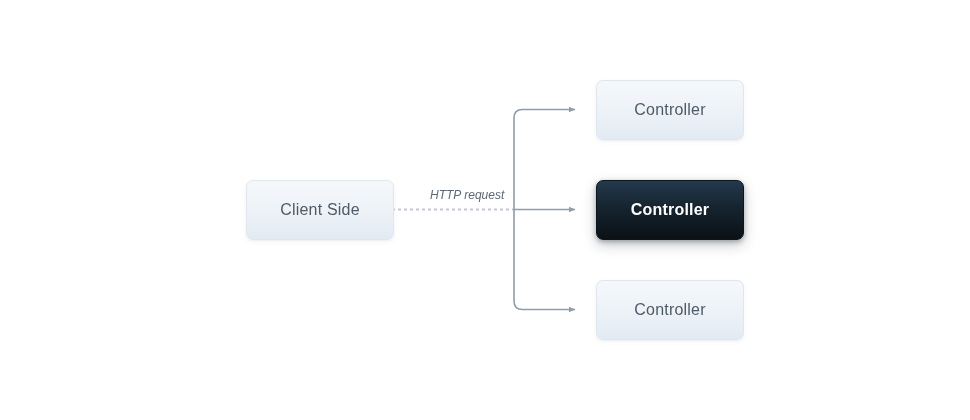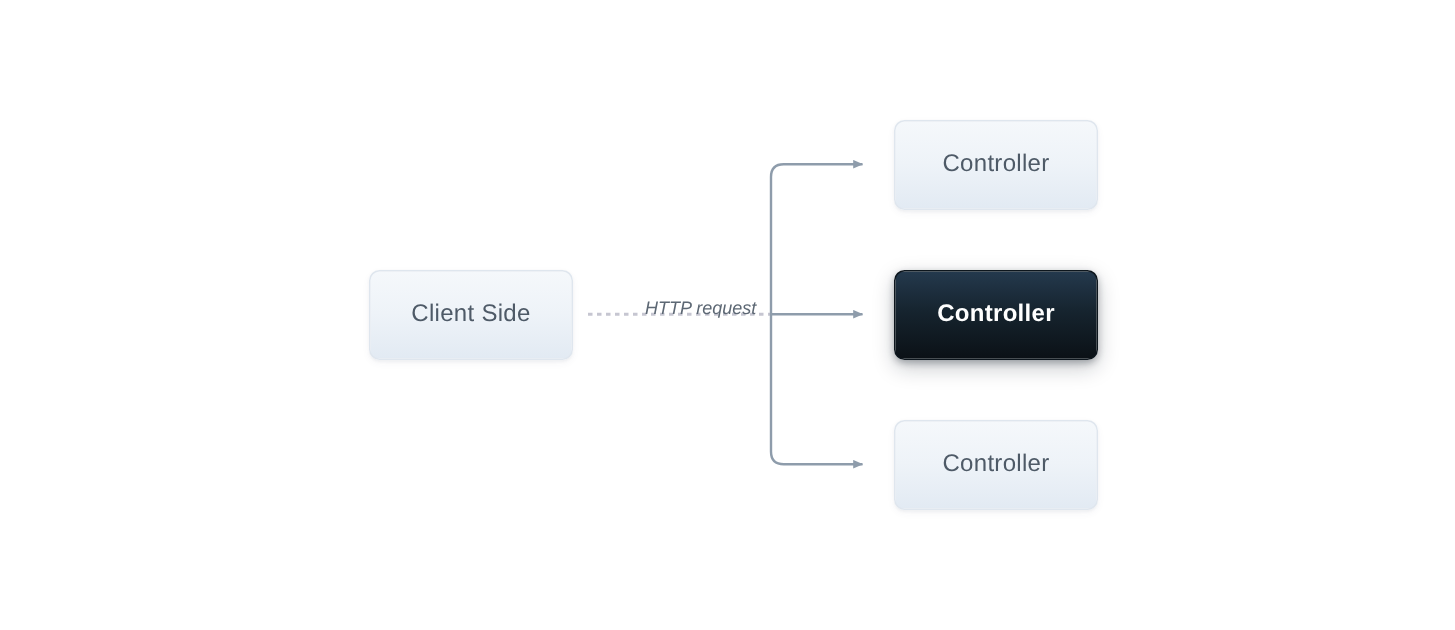--- a/index.html
+++ b/index.html
@@ -16,21 +16,21 @@
   #canvas {
     position: relative;
     width: 970px;
     height: 420px;
     background: #ffffff;
   }
 
   
   .node {
     position: absolute;
-    width: 136px;
+    width: 148px;
     height: 60px;
     border-radius: 7px;
     display: flex;
     align-items: center;
     justify-content: center;
     box-sizing: border-box;
     user-select: none;
   }
   .node-label {
     font-size: 16px;
@@ -78,21 +78,20 @@
 
   
   .edge-label {
     position: absolute;
     font-size: 12px;
     font-style: italic;
     color: #5d6874;
     white-space: nowrap;
     line-height: 1;
     user-select: none;
-    margin-top: 10px;
   }
   #label-http { left: 430px; top: 189px; }
 </style>
 </head>
 <body>
 
 <div id="canvas">
 
   <svg id="wires" viewBox="0 0 970 420" width="970" height="420">
     <defs>

